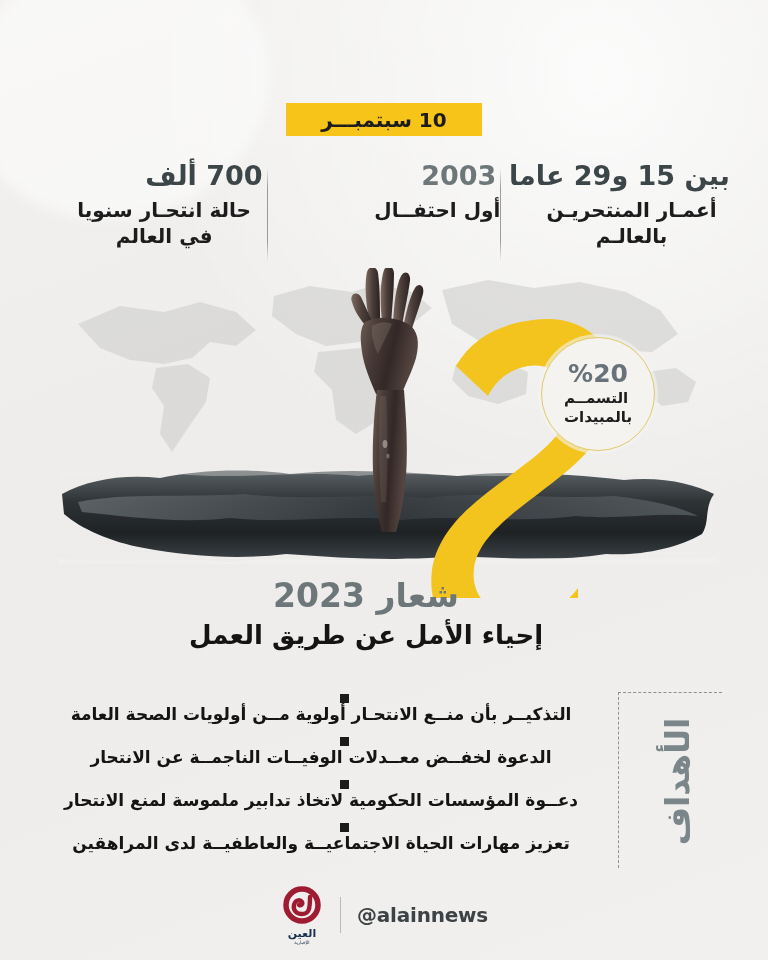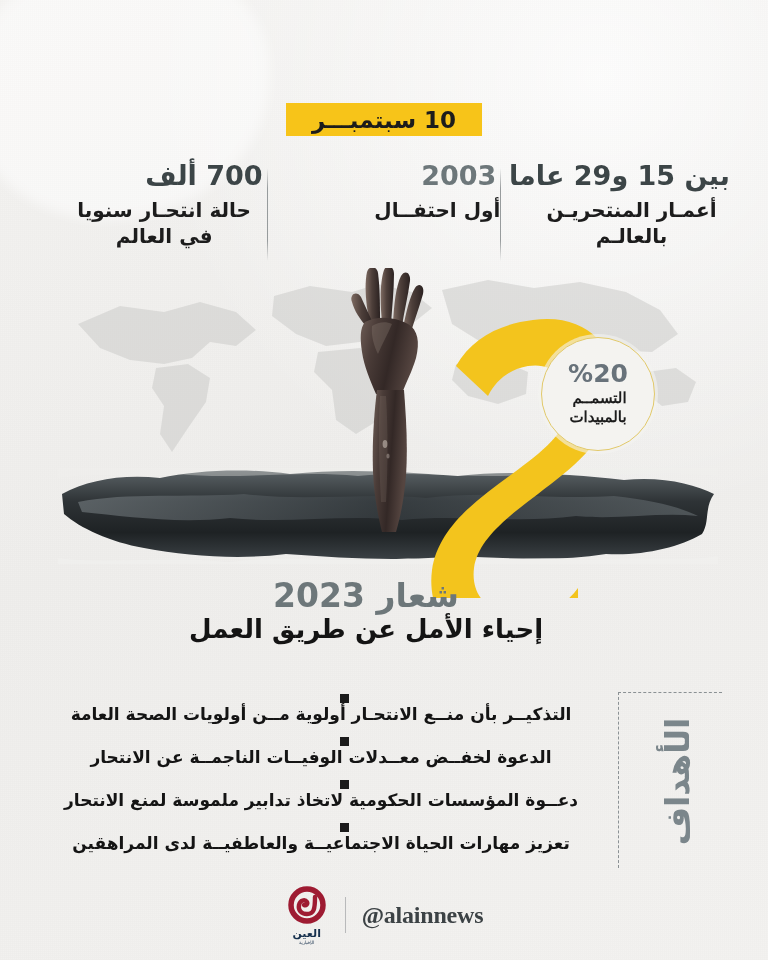--- a/index.html
+++ b/index.html
@@ -34,21 +34,21 @@
 
   
   .title{
     position:absolute;top:28px;left:0;width:768px;text-align:center;
     font-size:41px;font-weight:bold;color:#5d686d;letter-spacing:-.5px;
     line-height:1.15;white-space:nowrap;
   }
   .date-badge{
     position:absolute;top:103px;left:286px;width:196px;height:33px;
     background:#f7c419;color:#1c1c1c;
-    font-size:23px;font-weight:bold;
+    font-size:20px;font-weight:bold;
     display:flex;align-items:center;justify-content:center;
     letter-spacing:-.3px;
   }
 
   
   .stats{position:absolute;top:160px;left:34px;width:700px;height:115px;
          display:flex;flex-direction:row;}
   .stat{flex:1;display:flex;flex-direction:column;align-items:flex-start;position:relative;}
   .stat .num{
     font-size:27px;font-weight:bold;color:#3c4547;white-space:nowrap;
@@ -85,26 +85,26 @@
   .hl3{top:479px;}
 
   
   .pct-badge{
     position:absolute;top:337px;left:541px;width:112px;height:112px;border-radius:50%;
     background:#f4f3f0;border:1px solid #e2c96a;
     display:flex;flex-direction:column;align-items:center;justify-content:center;
     box-shadow:0 0 0 3px rgba(244,243,240,.6);
   }
   .pct-badge .pct{font-size:25px;font-weight:bold;color:#68727a;line-height:1;margin-bottom:3px;}
-  .pct-badge .plabel{font-size:15px;font-weight:bold;color:#1c1c1c;line-height:1.25;text-align:right;font-family:Liberation Serif, serif;}
+  .pct-badge .plabel{font-size:15px;font-weight:bold;color:#1c1c1c;line-height:1.25;text-align:left;}
 
   
   .slogan-wrap{position:absolute;top:578px;left:0;width:732px;text-align:center;}
   .slogan-year{font-size:33px;font-weight:bold;color:#6d777a;line-height:1.1;}
-  .slogan-text{font-size:26px;font-weight:bold;color:#141414;line-height:1.2;}
+  .slogan-text{font-size:26px;font-weight:bold;color:#141414;margin-top:6px;line-height:1.2;}
 
   
   #objectives{position:absolute;top:692px;left:46px;width:676px;height:176px;}
   .obj-frame{
     position:absolute;top:0;right:0;width:104px;height:176px;
     border-top:1.4px dashed #8b9194;border-left:1.4px dashed #8b9194;
     box-sizing:border-box;
   }
   .obj-vertical{
     position:absolute;top:6px;right:14px;height:166px;width:60px;
@@ -125,21 +125,21 @@
             line-height:1.3;padding-right:18px;white-space:nowrap;}
 
   
   #footer{position:absolute;top:884px;left:0;width:768px;height:62px;
           display:flex;flex-direction:row-reverse;align-items:center;justify-content:center;gap:16px;}
   .logo{display:flex;flex-direction:column;align-items:center;}
   .logo-mark{width:44px;height:40px;}
   .logo-word{font-size:11px;font-weight:bold;color:#16304d;margin-top:1px;letter-spacing:.3px;}
   .logo-sub{font-size:4.5px;color:#16304d;letter-spacing:.2px;}
   .foot-div{width:1px;height:36px;background:#b9babb;}
-  .handle{direction:ltr;font-size:24px;font-weight:bold;color:#3c4245;letter-spacing:-.2px;font-family:Liberation Serif, serif;}
+  .handle{direction:ltr;font-size:20px;font-weight:bold;color:#3c4245;letter-spacing:-.2px;}
 </style>
 </head>
 <body>
 
 <div id="poster">
 
   <div id="watermark"></div>
   <div id="grain"></div>
 
   <div class="date-badge">10 سبتمبـــر</div>

